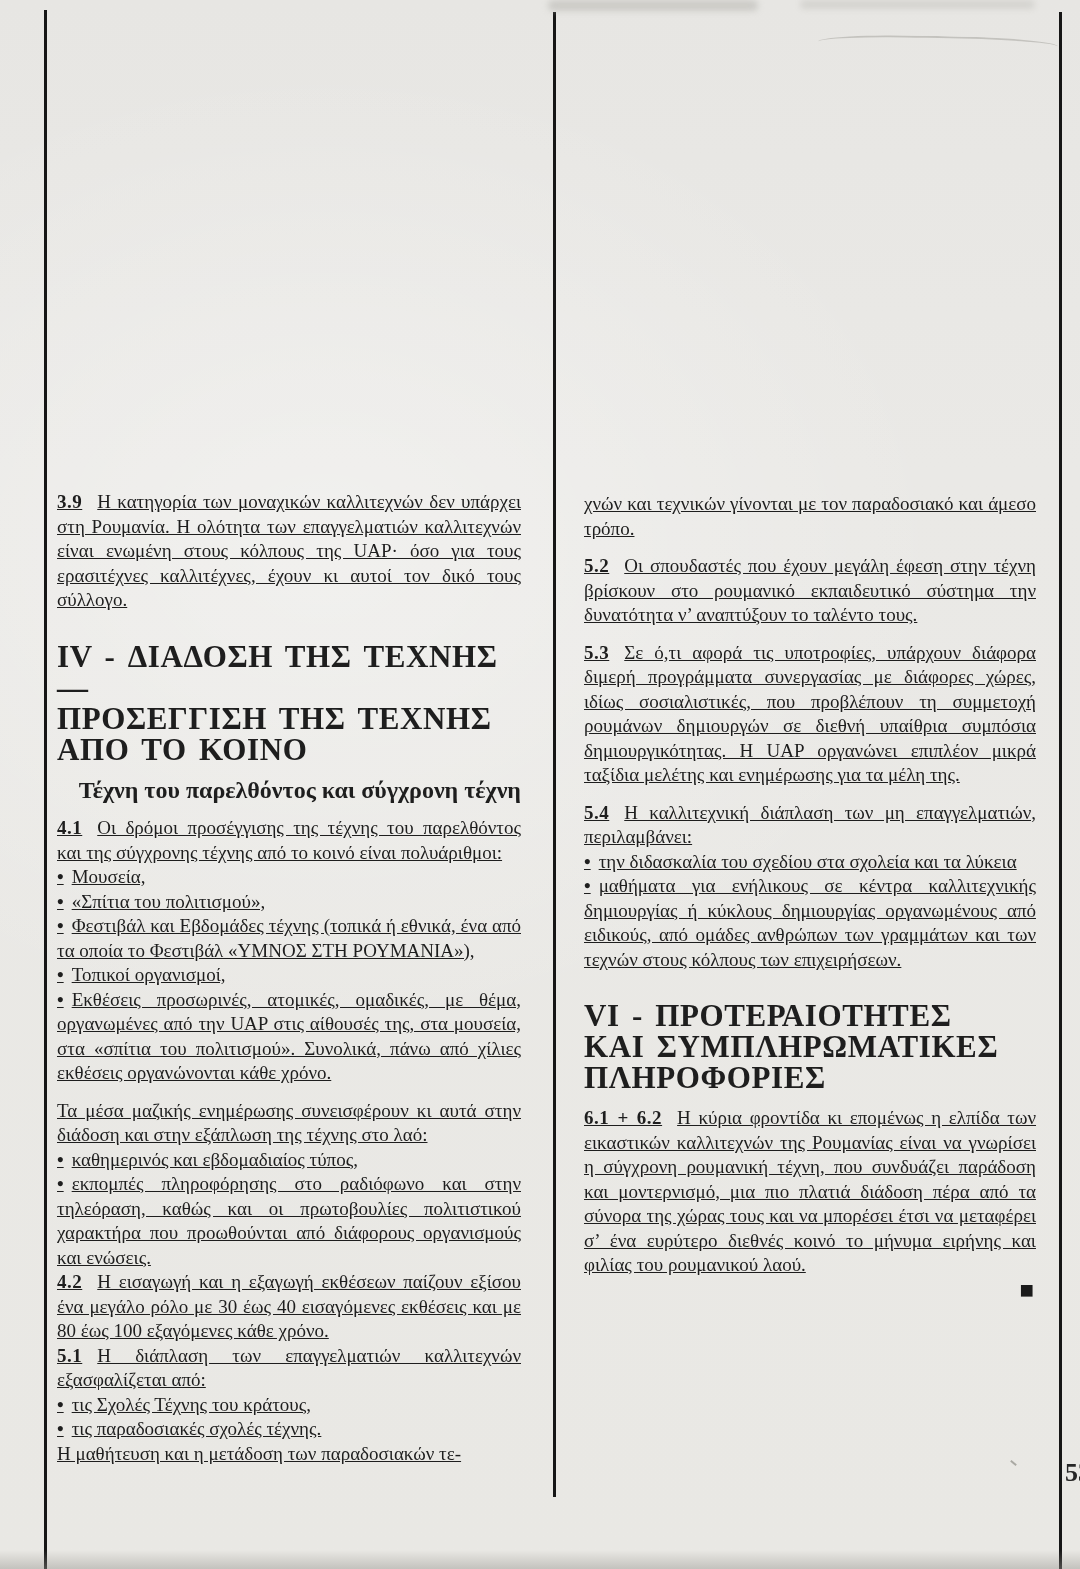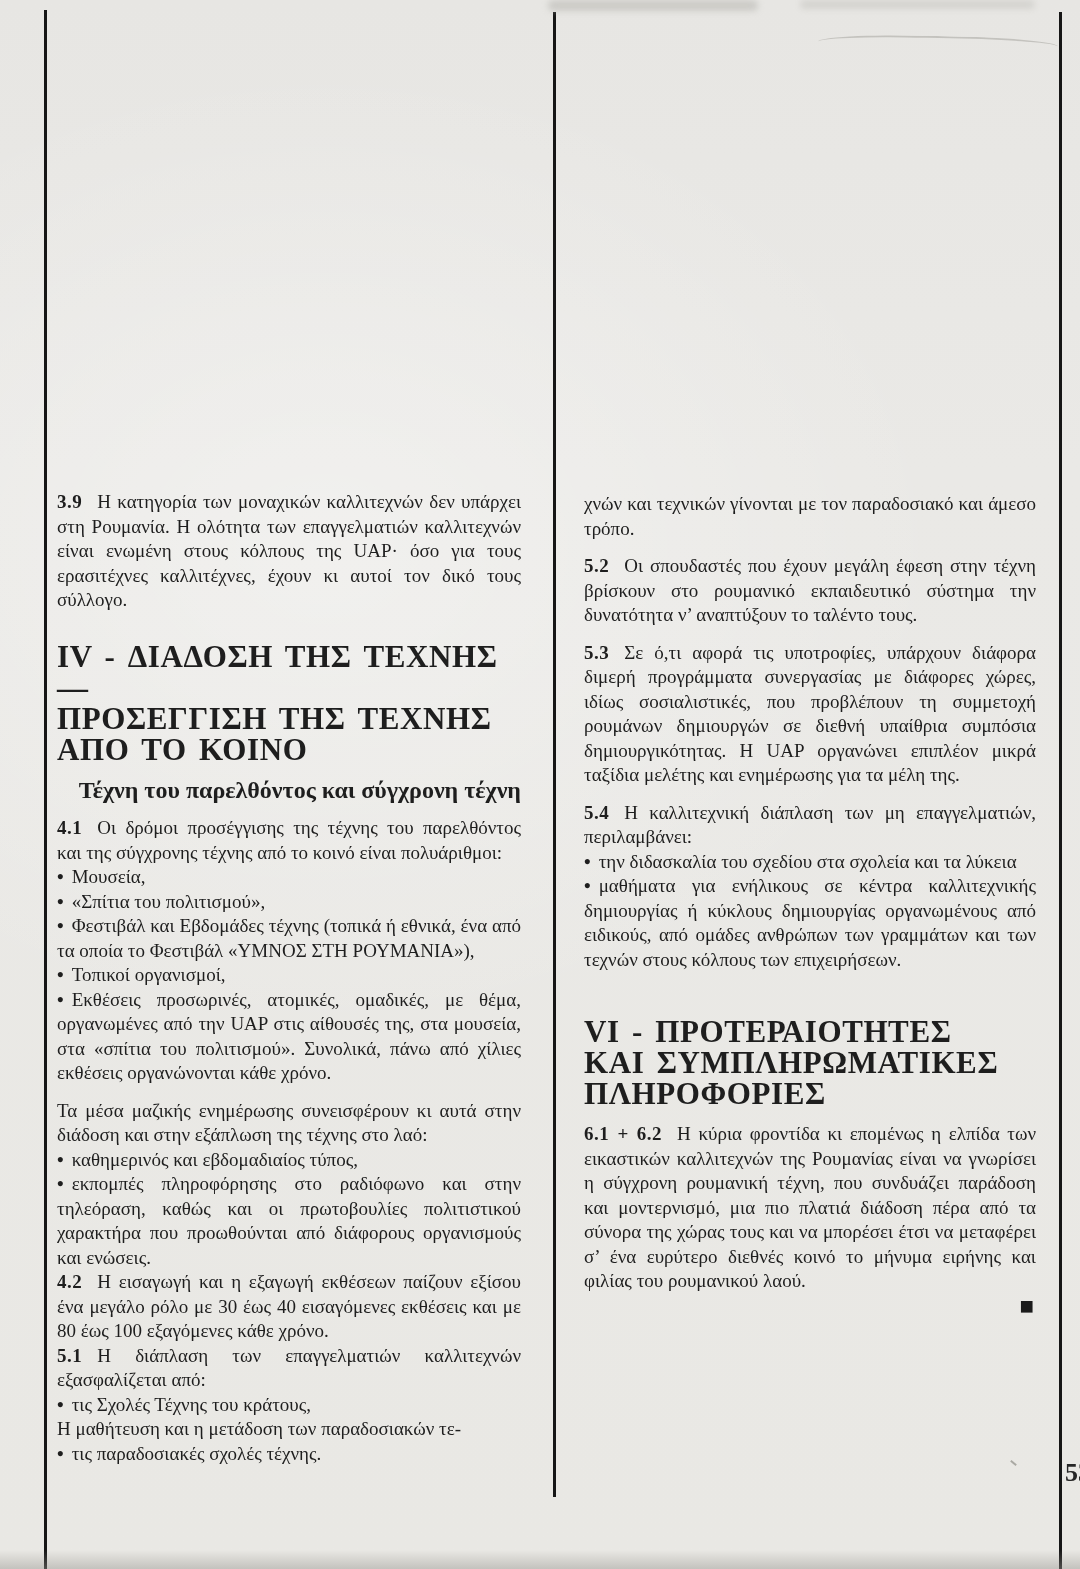--- a/index.html
+++ b/index.html
@@ -25,21 +25,21 @@
   .artifact{position:absolute;pointer-events:none;}
   .smudge-a{left:548px;top:0;width:210px;height:11px;background:#b6b5b0;opacity:.55;filter:blur(3px);border-radius:5px;}
   .smudge-b{left:800px;top:0;width:235px;height:9px;background:#bdbcb7;opacity:.45;filter:blur(3px);border-radius:5px;}
   .wavy-line{left:818px;top:36px;width:240px;height:16px;border-top:2px solid #a7a6a0;border-radius:45%;opacity:.55;transform:rotate(1.2deg);}
   .bottom-band{left:0;top:1550px;width:1080px;height:19px;background:linear-gradient(180deg,rgba(160,158,152,0),rgba(150,148,142,.45));}
   .speck{left:1010px;top:1462px;width:7px;height:2px;background:#8f8e88;opacity:.7;transform:rotate(40deg);}
   
   .col{position:absolute;text-align:justify;font-size:19px;line-height:24.5px;}
   .col-left{left:57px;top:490px;width:464px;}
   .col-right{left:584px;top:492px;width:452px;}
-  p{margin:0;}
+  p{margin:0;text-decoration:underline;}
   .body{margin:0 0 0 0;}
   .mb{margin-bottom:13px;}
   .mb-lg{margin-bottom:24px;}
   .pnum{font-weight:bold;margin-right:15px;letter-spacing:.5px;}
   .dot{font-weight:bold;margin-right:8px;}
   .heading{font-weight:bold;font-size:31px;line-height:31px;text-align:left;letter-spacing:.6px;margin:34px 0 13px 0;word-spacing:4px;}
   .heading.first{margin-top:28px;}
   .subheading{font-weight:bold;font-size:24px;text-align:right;margin:0 0 14px 12px;}
   .endmark{display:block;text-align:right;font-size:24px;line-height:20px;color:#1b1b1b;margin-top:2px;margin-right:2px;}
   .page-number{
@@ -86,39 +86,39 @@
 
     <p class="body"><span class="dot">•</span><span>καθημερινός και εβδομαδιαίος τύπος,</span></p>
     <p class="body"><span class="dot">•</span><span>εκπομπές πληροφόρησης στο ραδιόφωνο και στην τηλεόραση, καθώς και οι πρωτοβουλίες πολιτιστικού χαρακτήρα που προωθούνται από διάφορους οργανισμούς και ενώσεις.</span></p>
 
     <p class="body" style=""><b class="pnum">4.2</b><span>Η εισαγωγή και η εξαγωγή εκθέσεων παίζουν εξίσου ένα μεγάλο ρόλο με 30 έως 40 εισαγόμενες εκθέσεις και με 80 έως 100 εξαγόμενες κάθε χρόνο.</span></p>
 
 
     <p class="body"><b class="pnum">5.1</b><span>Η διάπλαση των επαγγελματιών καλλιτεχνών εξασφαλίζεται από:</span></p>
 
     <p class="body"><span class="dot">•</span><span>τις Σχολές Τέχνης του κράτους,</span></p>
+    <p class="body"><span class="dot">•</span><span>τις παραδοσιακές σχολές τέχνης.</span></p>
+
     <p class="body"><span>Η μαθήτευση και η μετάδοση των παραδοσιακών τε-</span></p>
-
-    <p class="body"><span class="dot">•</span><span>τις παραδοσιακές σχολές τέχνης.</span></p>
   </div>
 
   <div class="col col-right">
 
     <p class="body mb"><span>χνών και τεχνικών γίνονται με τον παραδοσιακό και άμεσο τρόπο.</span></p>
 
     <p class="body mb"><b class="pnum">5.2</b><span>Οι σπουδαστές που έχουν μεγάλη έφεση στην τέχνη βρίσκουν στο ρουμανικό εκπαιδευτικό σύστημα την δυνατότητα ν’ αναπτύξουν το ταλέντο τους.</span></p>
 
     <p class="body mb"><b class="pnum">5.3</b><span>Σε ό,τι αφορά τις υποτροφίες, υπάρχουν διάφορα διμερή προγράμματα συνεργασίας με διάφορες χώρες, ιδίως σοσιαλιστικές, που προβλέπουν τη συμμετοχή ρουμάνων δημιουργών σε διεθνή υπαίθρια συμπόσια δημιουργικότητας. Η UAP οργανώνει επιπλέον μικρά ταξίδια μελέτης και ενημέρωσης για τα μέλη της.</span></p>
 
     <p class="body"><b class="pnum">5.4</b><span>Η καλλιτεχνική διάπλαση των μη επαγγελματιών, περιλαμβάνει:</span></p>
 
     <p class="body"><span class="dot">•</span><span>την διδασκαλία του σχεδίου στα σχολεία και τα λύκεια</span></p>
     <p class="body"><span class="dot">•</span><span>μαθήματα για ενήλικους σε κέντρα καλλιτεχνικής δημιουργίας ή κύκλους δημιουργίας οργανωμένους από ειδικούς, από ομάδες ανθρώπων των γραμμάτων και των τεχνών στους κόλπους των επιχειρήσεων.</span></p>
 
-    <div class="heading" style="margin-top:44px;">
+    <div class="heading" style="margin-top:28px;">
       <div>VI - ΠΡΟΤΕΡΑΙΟΤΗΤΕΣ</div>
       <div>ΚΑΙ ΣΥΜΠΛΗΡΩΜΑΤΙΚΕΣ</div>
       <div>ΠΛΗΡΟΦΟΡΙΕΣ</div>
     </div>
 
     <p class="body"><b class="pnum">6.1 + 6.2</b><span>Η κύρια φροντίδα κι επομένως η ελπίδα των εικαστικών καλλιτεχνών της Ρουμανίας είναι να γνωρίσει η σύγχρονη ρουμανική τέχνη, που συνδυάζει παράδοση και μοντερνισμό, μια πιο πλατιά διάδοση πέρα από τα σύνορα της χώρας τους και να μπορέσει έτσι να μεταφέρει σ’ ένα ευρύτερο διεθνές κοινό το μήνυμα ειρήνης και φιλίας του ρουμανικού λαού.</span></p>
 
     <span class="endmark">■</span>
   </div>
 

